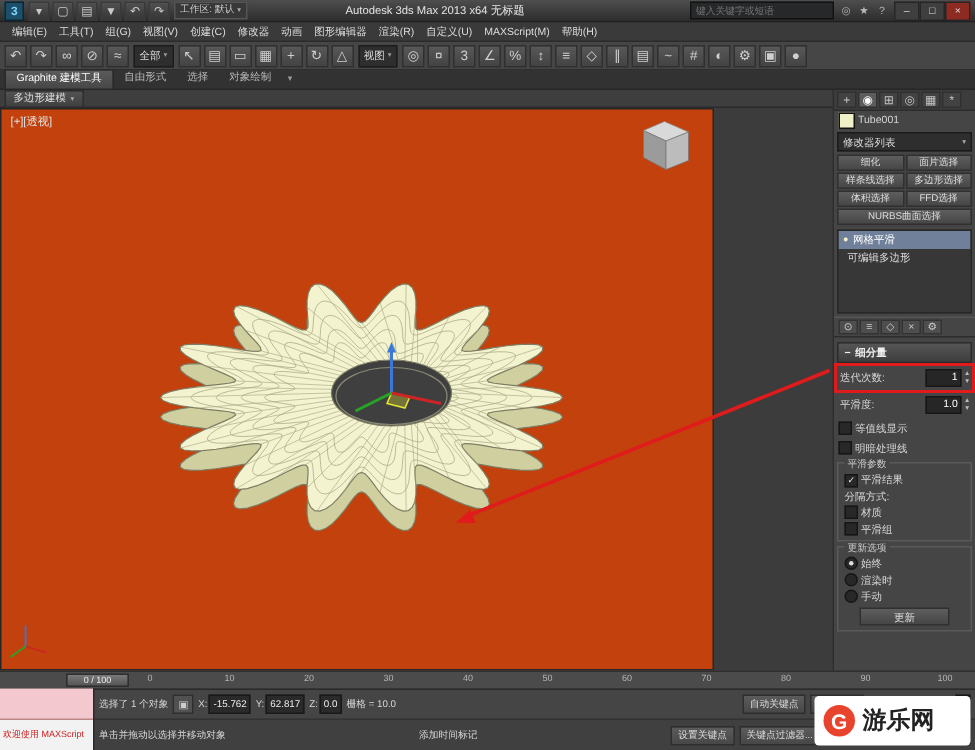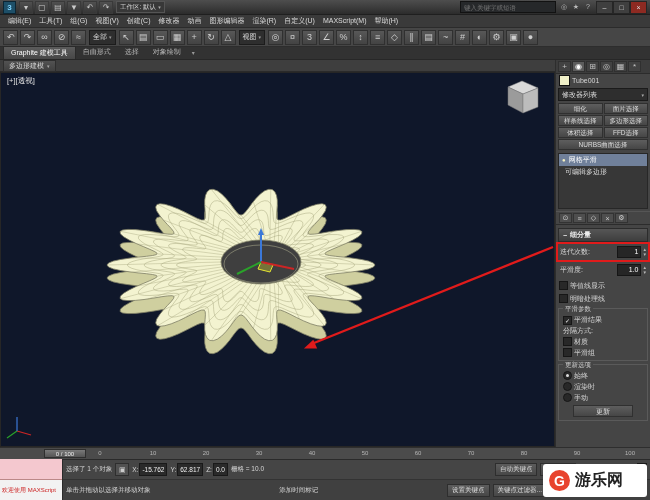--- a/index.html
+++ b/index.html
@@ -42,21 +42,21 @@
               padding-left:3px;box-sizing:border-box;border-bottom:1px solid #272727;}
   .rtab{font-size:7px;color:#b9b9b9;padding:0 7px;height:12px;line-height:12px;}
   .rtab.active{background:linear-gradient(#5b5b5b,#474747);color:#fff;border:1px solid #2a2a2a;border-bottom:none;}
   .rtab-caret{margin-left:4px;color:#999;font-size:6px;line-height:12px;}
   .ribbonstrip{position:absolute;top:60px;left:0;width:555px;height:12px;background:#3e3e3e;border-bottom:1px solid #2a2a2a;
                display:flex;align-items:center;padding-left:3px;box-sizing:border-box;}
   .section-btn{display:inline-flex;gap:3px;font-size:7px;color:#ddd;padding:0 5px;height:10px;line-height:10px;
                background:linear-gradient(#525252,#404040);border:1px solid #2e2e2e;}
   .caret{font-size:5px;color:#aaa;}
   
-  .viewport{position:absolute;left:0;top:72px;width:555px;height:375px;background:#0f172a;border:1px solid #262626;box-sizing:border-box;text-align:center;}
+  .viewport{position:absolute;left:0;top:72px;width:476px;height:375px;background:#c2410c;border:1px solid #262626;box-sizing:border-box;text-align:center;}
   .vp-label{position:absolute;left:6px;top:3px;font-size:7.5px;color:#e0e0e0;}
   .viewcube{position:absolute;right:10px;top:6px;}
   
   .panel{position:absolute;left:555px;top:60px;width:95px;height:387px;background:#454545;border-left:1px solid #2d2d2d;
          box-sizing:border-box;font-size:7px;overflow:hidden;}
   .p-tabs{display:flex;height:13px;align-items:center;padding:0 2px;gap:1px;background:#3c3c3c;border-bottom:1px solid #2c2c2c;}
   .p-tab{display:inline-flex;width:13px;height:11px;align-items:center;justify-content:center;color:#c5c5c5;font-size:8px;
          background:#424242;border:1px solid #303030;box-sizing:border-box;}
   .p-tab.active{background:#5c5c5c;color:#fff;}
   .p-row{display:flex;align-items:center;gap:2px;padding:0 3px;height:13px;box-sizing:border-box;}
@@ -128,20 +128,24 @@
 <body>
 
 <div id="root">
 
   <div class="titlebar">
     <span class="logo">3</span>
     <span id="quick-access"><span class="qa-icon">▾</span><span class="qa-icon">▢</span><span class="qa-icon">▤</span><span class="qa-icon">▼</span><span class="qa-icon">↶</span><span class="qa-icon">↷</span></span>
     <span class="workspace">
       <i>工作区: 默认</i>
       <i class="caret">▾</i>
+    </span>
+    <span class="title-center">
+      <span>Autodesk 3ds Max 2013 x64</span>
+      <span>无标题</span>
     </span>
     <span class="tb-right">
       <input class="search-input" placeholder="键入关键字或短语" style="">
       <span id="title-right-icons"><span class="t-icon">◎</span><span class="t-icon">★</span><span class="t-icon">?</span></span>
       <span id="window-buttons"><span class="win-btn">–</span><span class="win-btn">□</span><span class="win-btn close">×</span></span>
     </span>
   </div>
 
   <div class="menubar">
       <span id="menu-items"><span class="menu-item">编辑(E)</span><span class="menu-item">工具(T)</span><span class="menu-item">组(G)</span><span class="menu-item">视图(V)</span><span class="menu-item">创建(C)</span><span class="menu-item">修改器</span><span class="menu-item">动画</span><span class="menu-item">图形编辑器</span><span class="menu-item">渲染(R)</span><span class="menu-item">自定义(U)</span><span class="menu-item">MAXScript(M)</span><span class="menu-item">帮助(H)</span></span>

